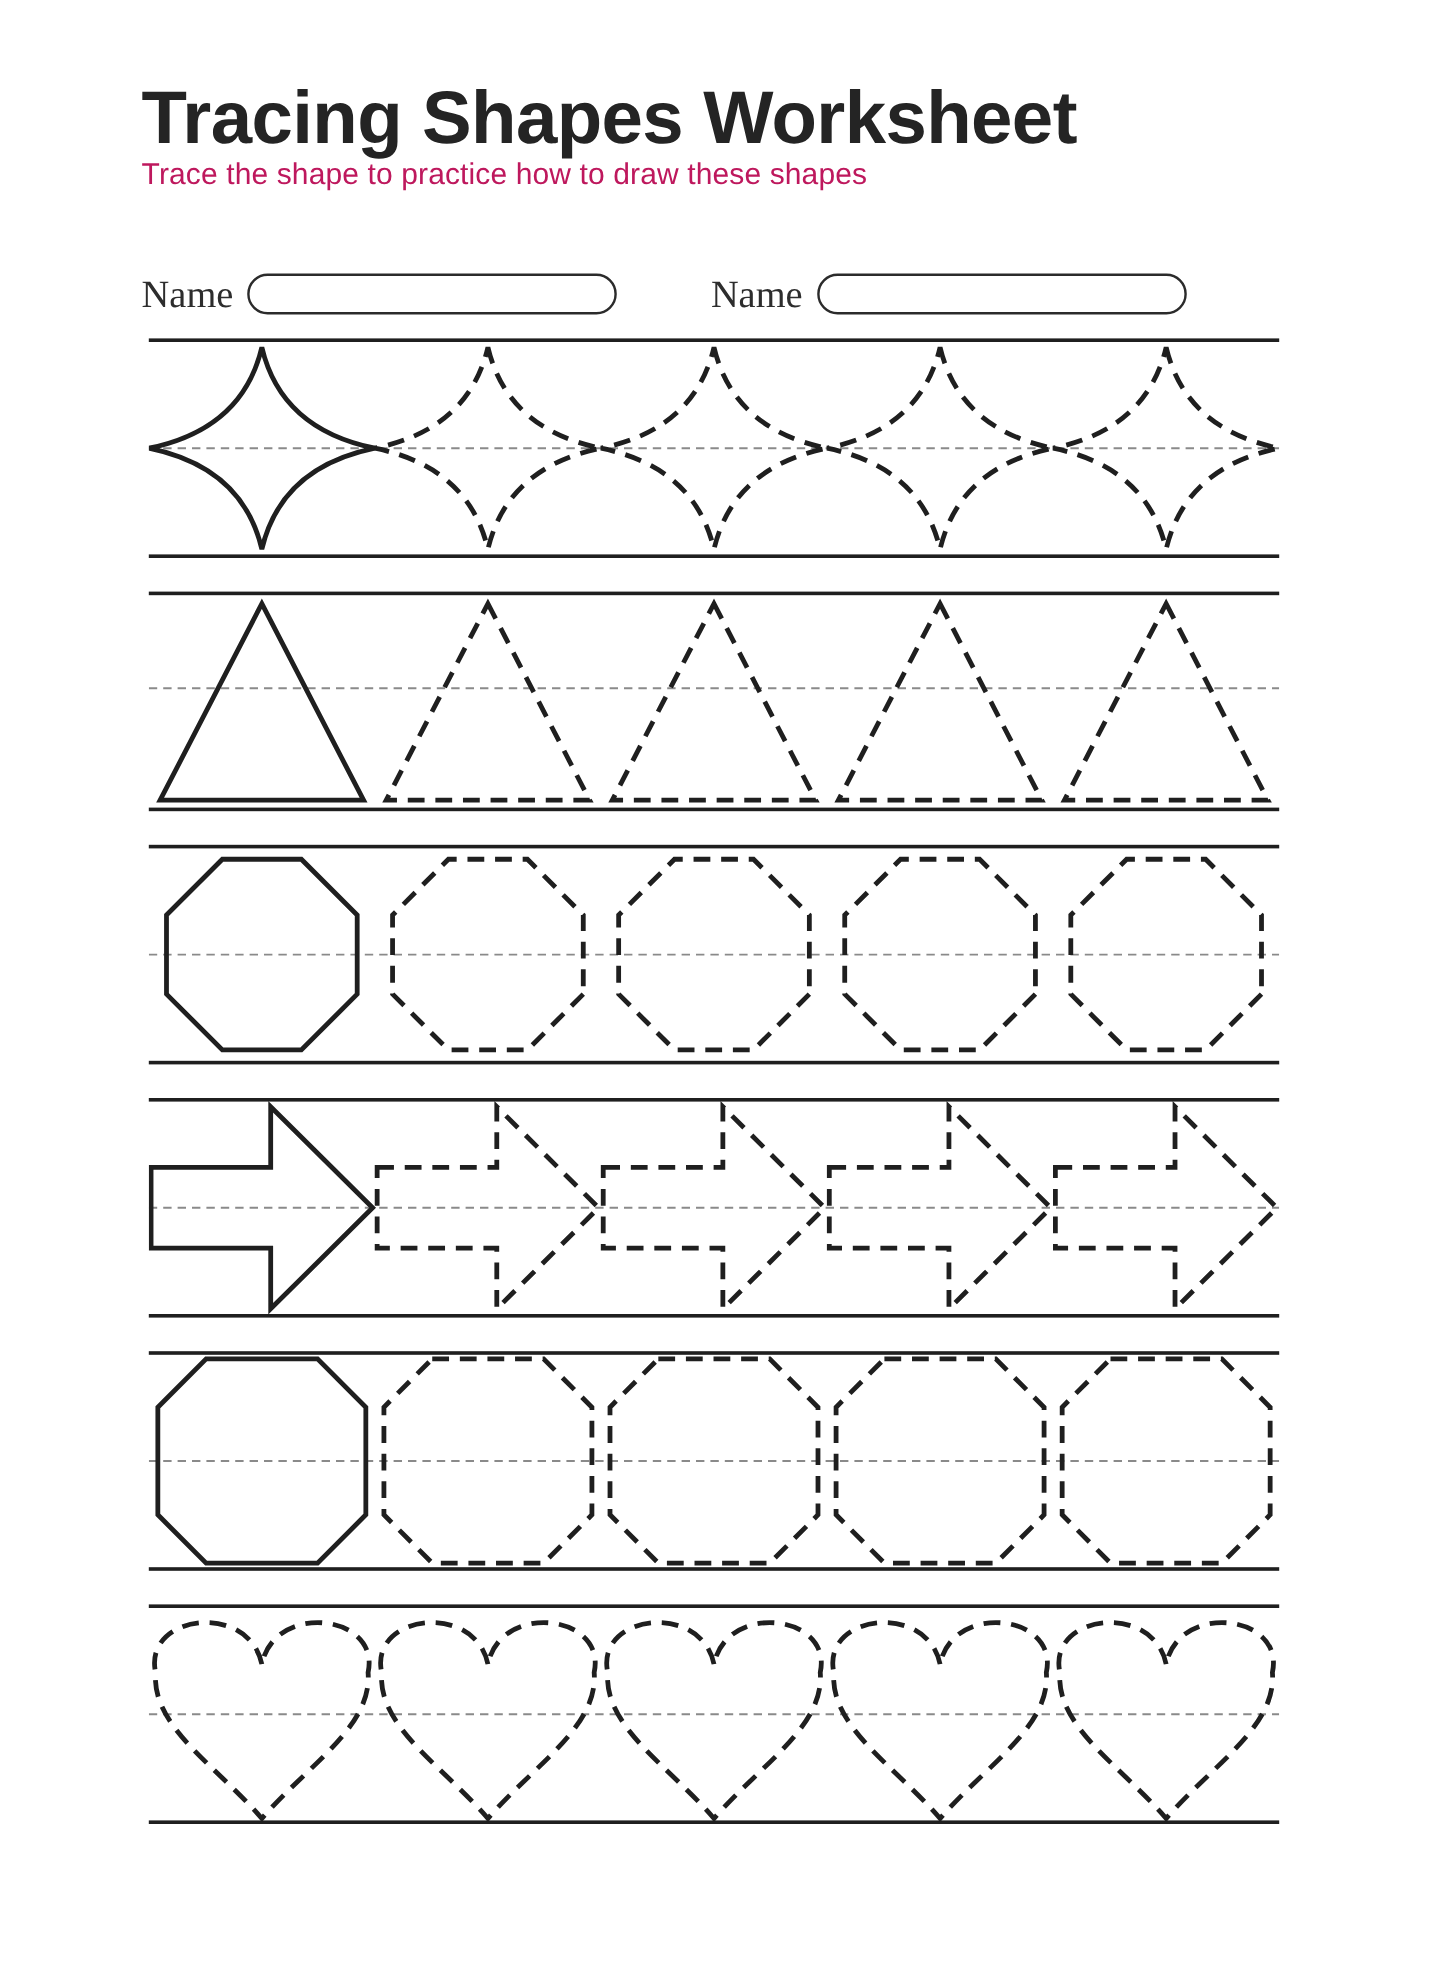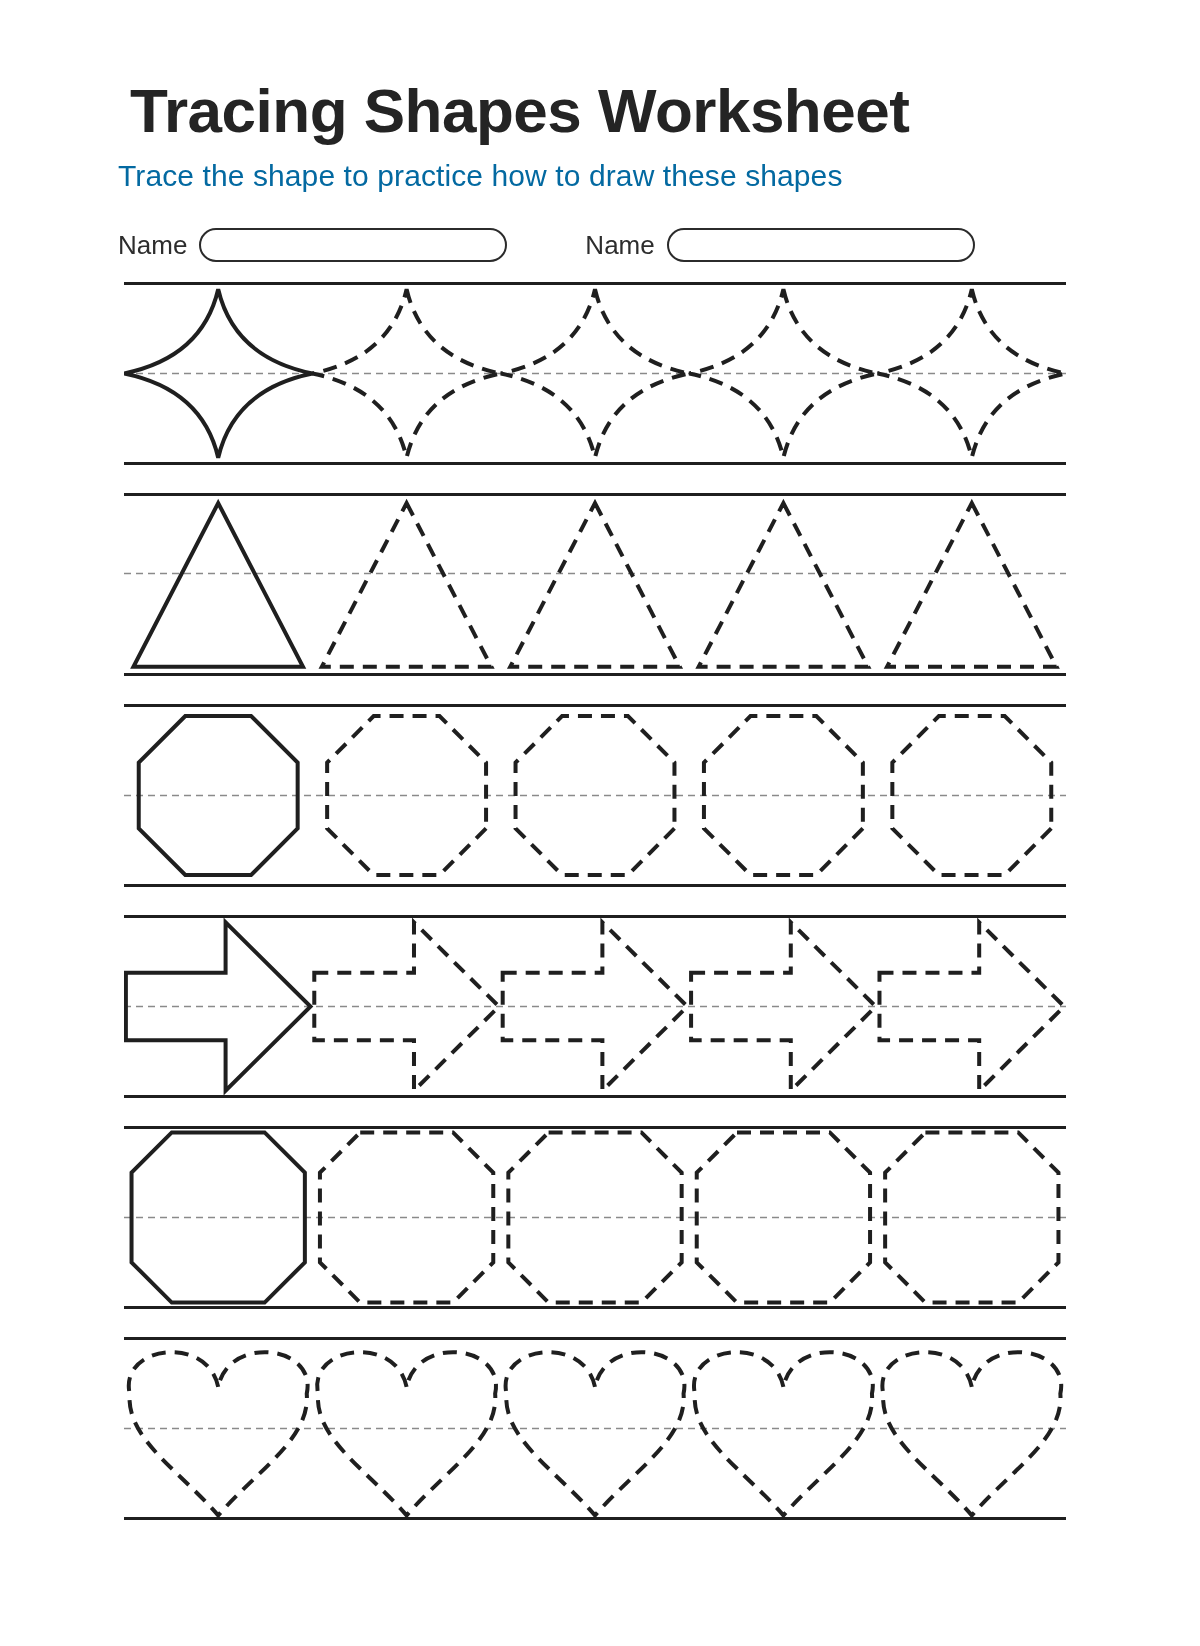--- a/index.html
+++ b/index.html
@@ -30,51 +30,52 @@
     left: 118px;
     top: 66px;
     width: 964px;
   }
   .worksheet-title {
     font-size: 62px;
     font-weight: 700;
     letter-spacing: -0.5px;
     line-height: 1.05;
     color: #242424;
-    margin: 12px;
+    margin: 0;
     white-space: nowrap;
   }
   .worksheet-subtitle {
-    font-size: 30px;
+    font-size: 25px;
     font-weight: 400;
-    color: #0369a1;
-    margin: 16px 0 0 0;
+    color: #be185d;
+    margin: 0 0 0 0;
     letter-spacing: 0.1px;
     white-space: nowrap;
   }
 
   
   .fields-row {
     position: absolute;
     left: 118px;
     top: 222px;
     width: 950px;
     height: 46px;
     display: flex;
     align-items: center;
   }
   .field-group {
     display: flex;
     align-items: center;
   }
   .field-label {
-    font-size: 26px;
+    font-size: 32px;
     color: #2d2d2d;
     margin-right: 12px;
     white-space: nowrap;
+    font-family: Liberation Serif, serif;
   }
   .field-pill {
     border: 2px solid #2b2b2b;
     border-radius: 999px;
     height: 34px;
     background: #fff;
     padding: 0 14px;
     font-family: "Liberation Sans", sans-serif;
     font-size: 20px;
     color: #2d2d2d;

